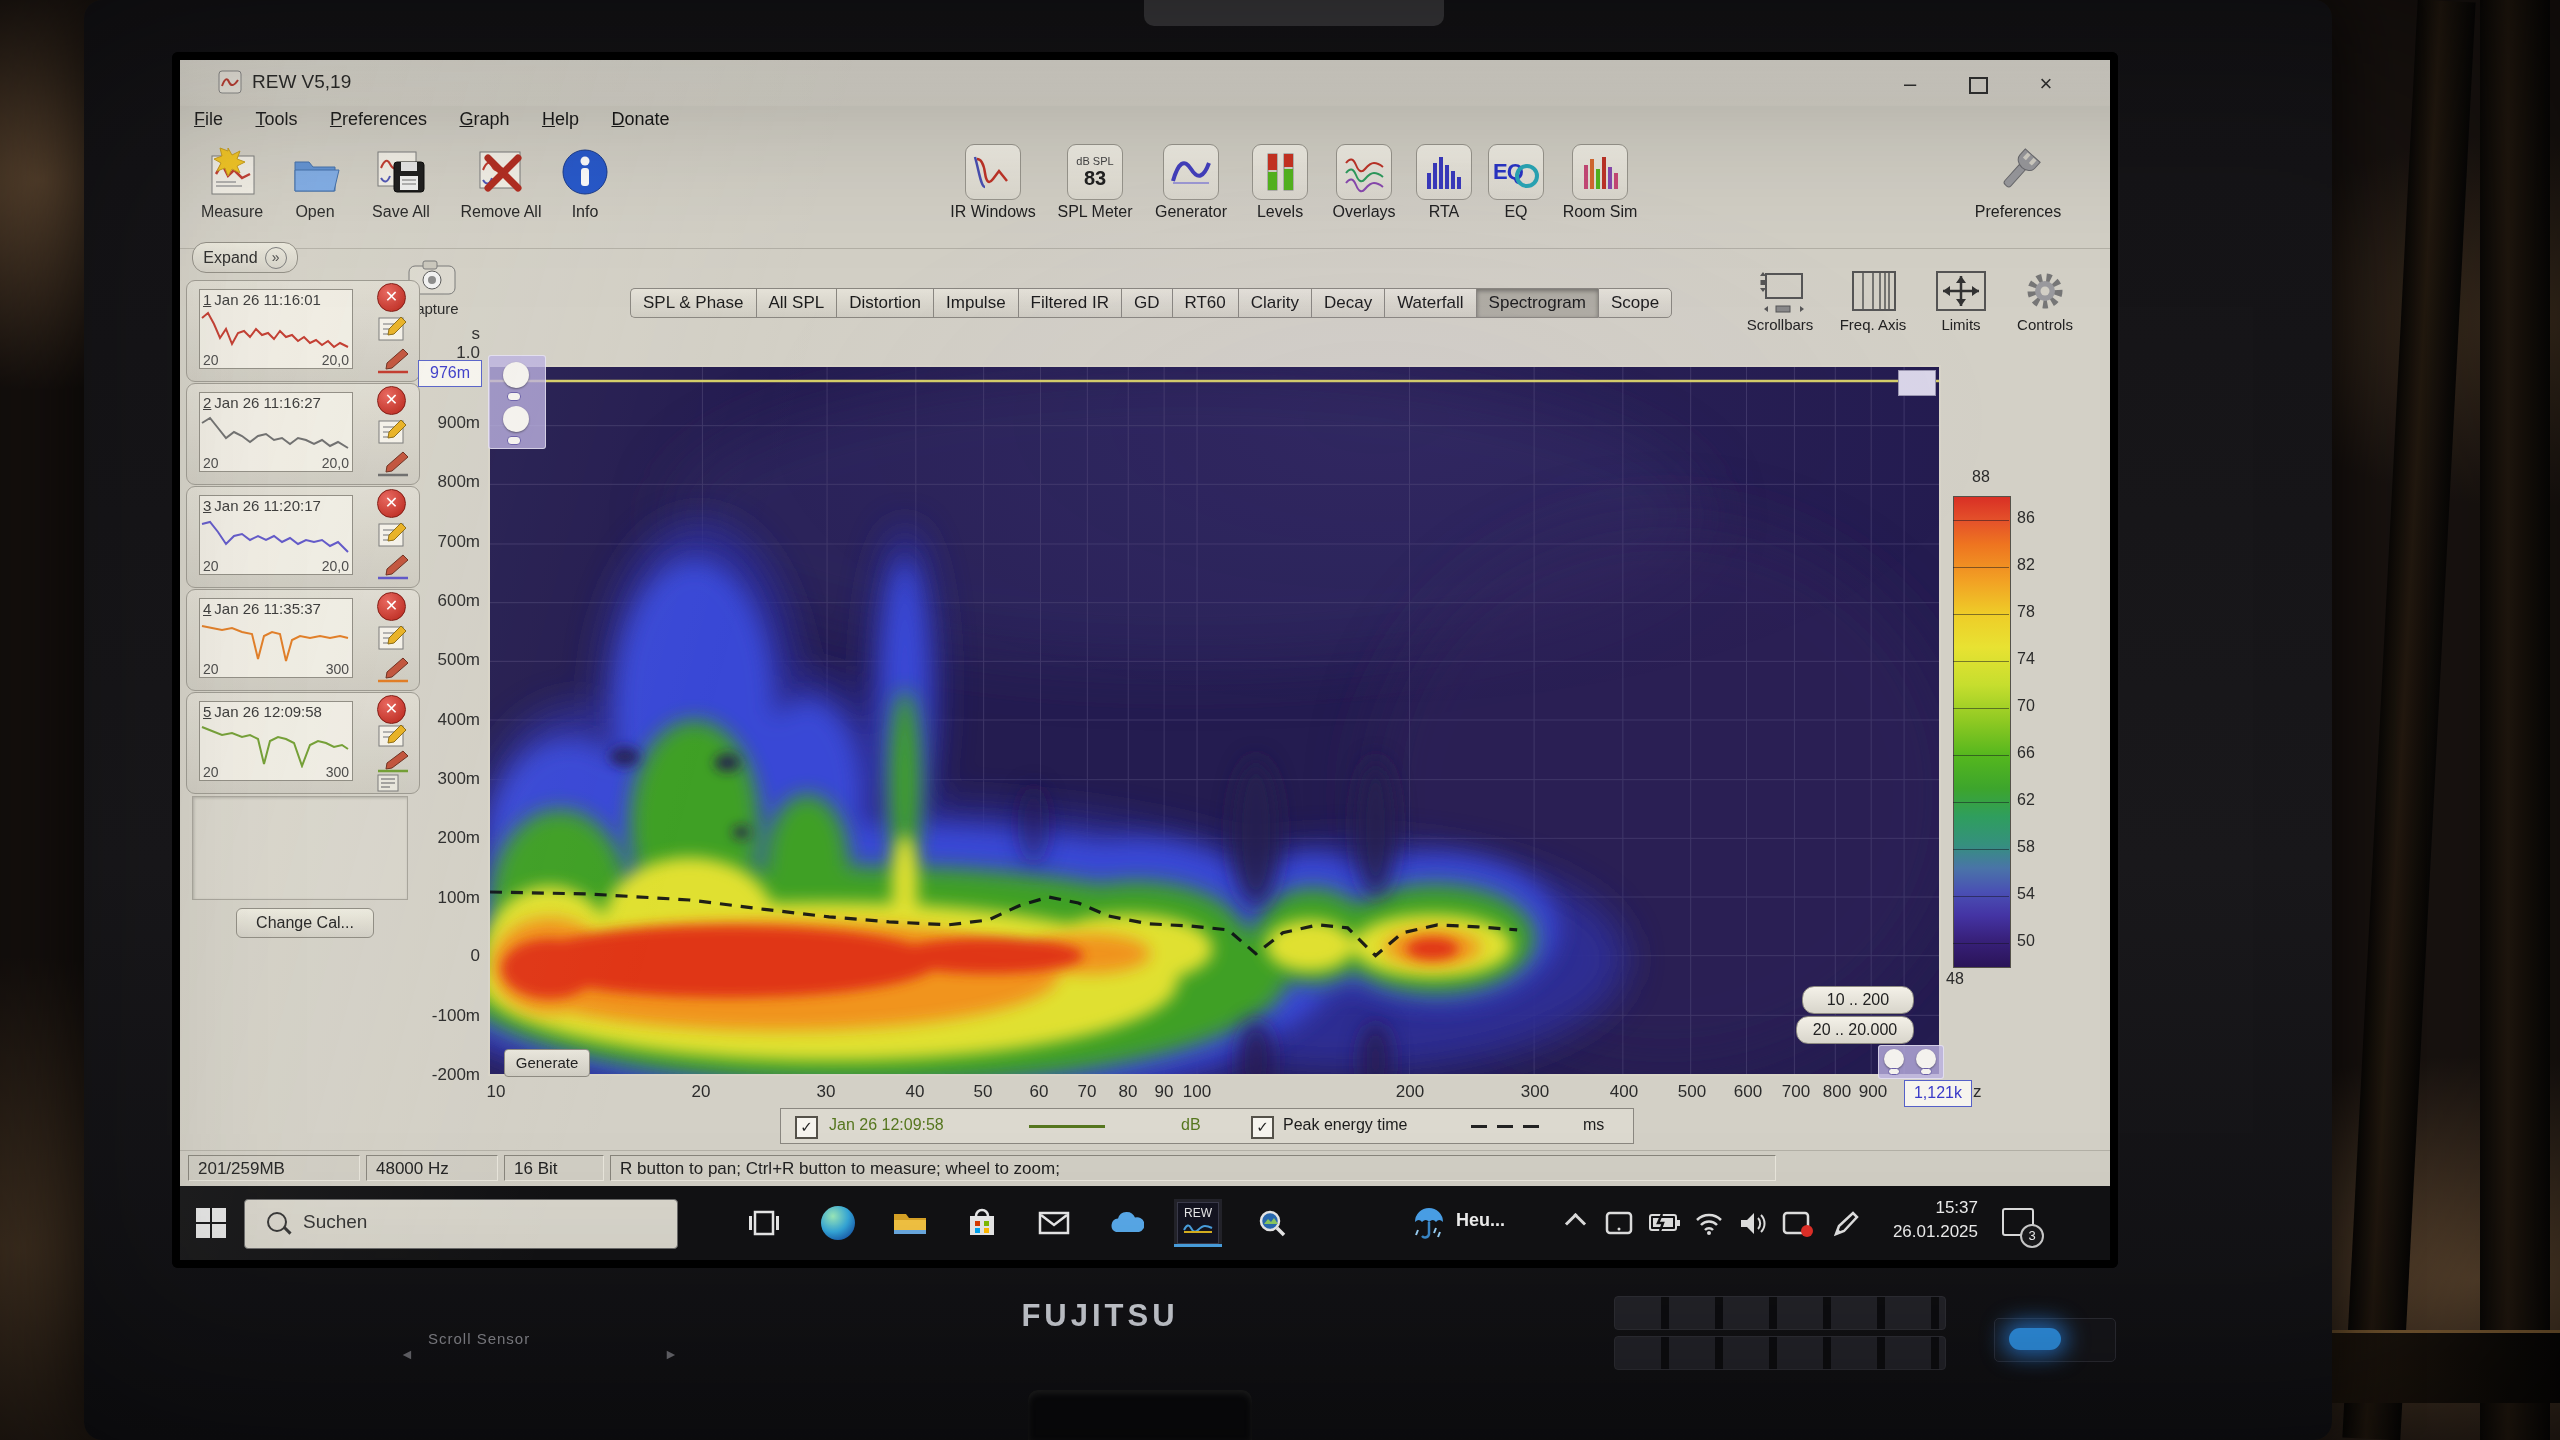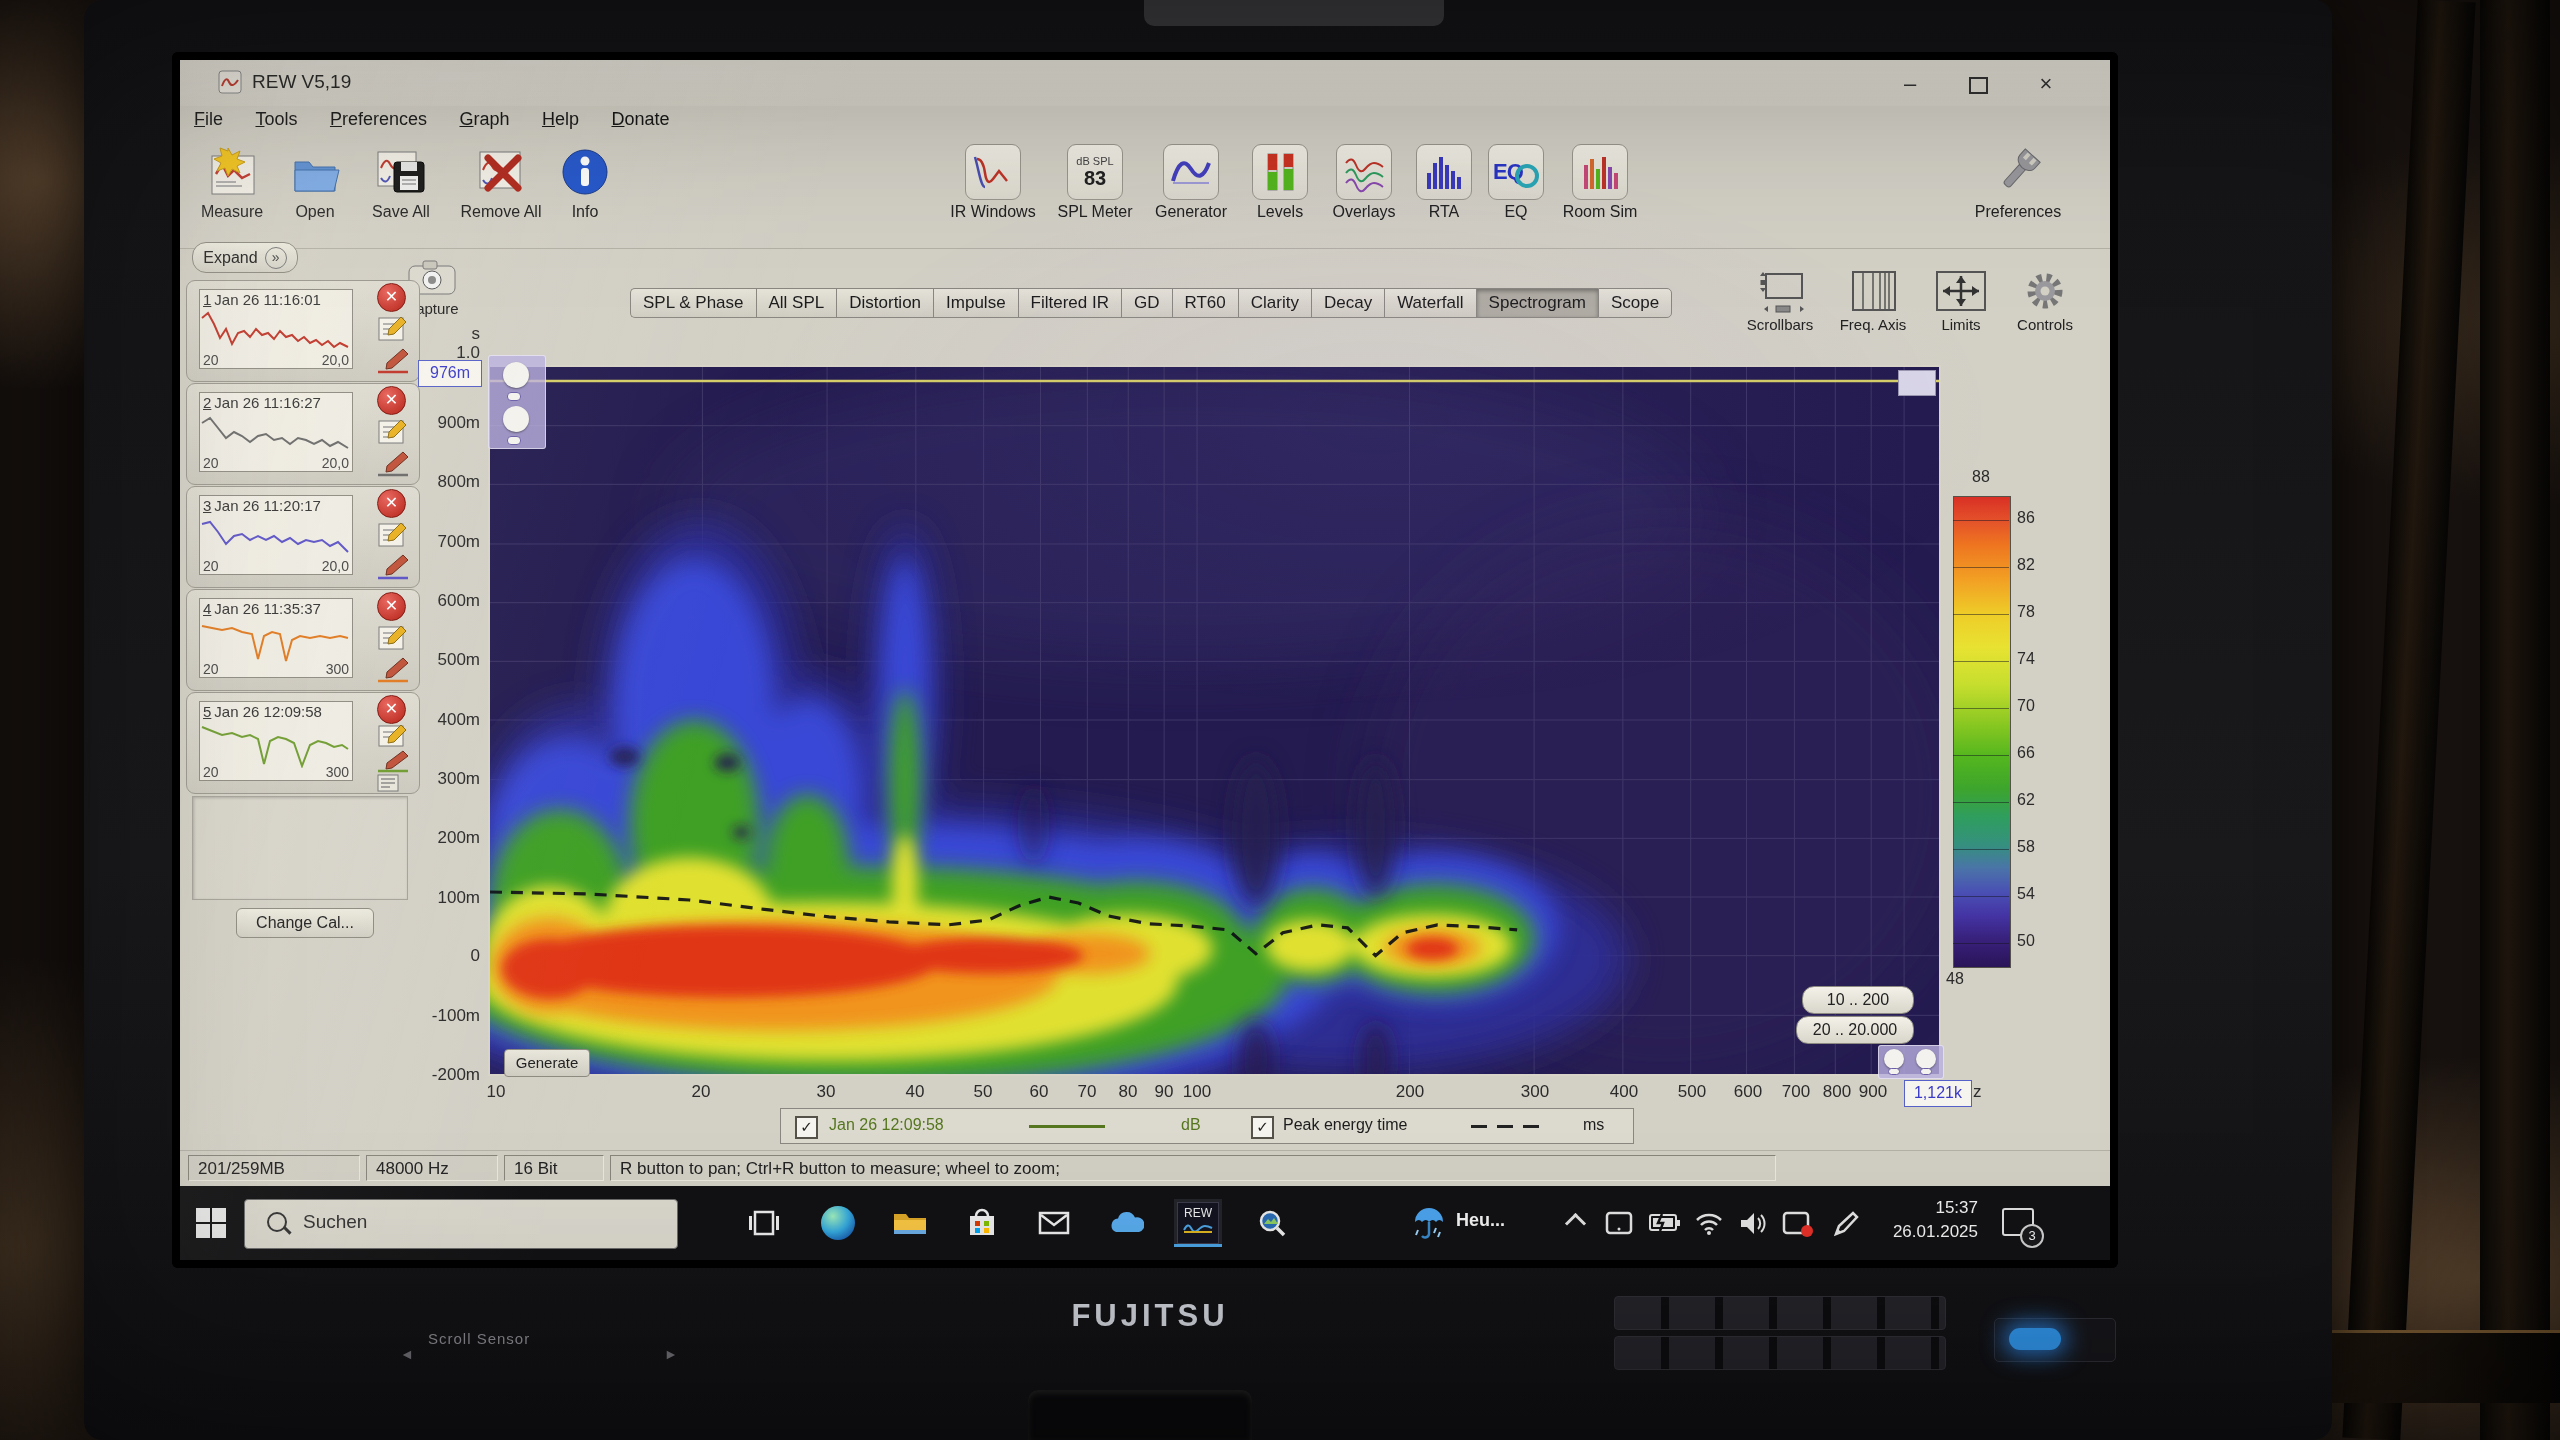--- a/index.html
+++ b/index.html
@@ -18,21 +18,21 @@
   .rack-bar{position:absolute;background:linear-gradient(90deg,#0a0806,#241a10 40%,#070605);}
   
   #laptop{position:absolute;left:84px;top:0;width:2248px;height:1440px;background:linear-gradient(180deg,#141316,#19181b 60%,#101013);border-radius:18px;box-shadow:0 0 80px rgba(0,0,0,.8);}
   #lid-clasp{position:absolute;left:1060px;top:0;width:300px;height:26px;background:#3a393c;border-radius:0 0 10px 10px;}
   #screen-glass{position:absolute;left:172px;top:52px;width:1946px;height:1216px;background:#000;border-radius:6px;box-shadow:inset 0 0 30px #000;}
   #screen{position:absolute;left:180px;top:60px;width:1930px;height:1200px;background:#d3d0c6;overflow:hidden;}
   #glare{position:absolute;left:180px;top:60px;width:1930px;height:1200px;pointer-events:none;
     background:linear-gradient(105deg,rgba(255,250,235,.08) 4%,transparent 32%),
                radial-gradient(900px 420px at 62% 30%,rgba(150,120,220,.05),transparent 70%);}
   #vignette{position:absolute;inset:0;pointer-events:none;box-shadow:inset 0 0 280px rgba(0,0,0,.55);}
-  .brand{position:absolute;left:1020px;top:1298px;width:260px;text-align:center;color:#c9ccd3;font-size:31px;font-weight:bold;letter-spacing:4px;}
+  .brand{position:absolute;left:970px;top:1298px;width:260px;text-align:center;color:#c9ccd3;font-size:31px;font-weight:bold;letter-spacing:4px;}
   .scroll-sensor{position:absolute;left:428px;top:1330px;color:#85858b;font-size:15px;letter-spacing:1px;}
   .bezel-arrow{position:absolute;color:#6a6a70;font-size:14px;top:1346px;}
   #hinge{position:absolute;left:1028px;top:1390px;width:224px;height:50px;background:#0a0a0c;border-radius:10px 10px 0 0;box-shadow:inset 0 3px 6px #222;}
   .keys-row{position:absolute;height:32px;background:repeating-linear-gradient(90deg,#232329 0 46px,#0d0d10 46px 54px);border:1px solid #2e2e34;border-radius:4px;}
   #power-cluster{position:absolute;left:1994px;top:1318px;width:120px;height:42px;background:#16161a;border:1px solid #2c2c33;border-radius:5px;}
   #power-light{position:absolute;left:14px;top:9px;width:52px;height:22px;border-radius:11px;background:#2e8fe0;box-shadow:0 0 22px 6px rgba(42,130,225,.8);}
   
   #titlebar{position:absolute;left:0;top:0;width:1930px;height:46px;background:linear-gradient(180deg,#e9e6dc,#d8d5cb);}
   .window-title{position:absolute;left:72px;top:11px;font-size:19px;color:#1d1d1d;}
   .winctl{position:absolute;top:8px;width:56px;height:34px;text-align:center;color:#333;font-size:22px;line-height:32px;}

